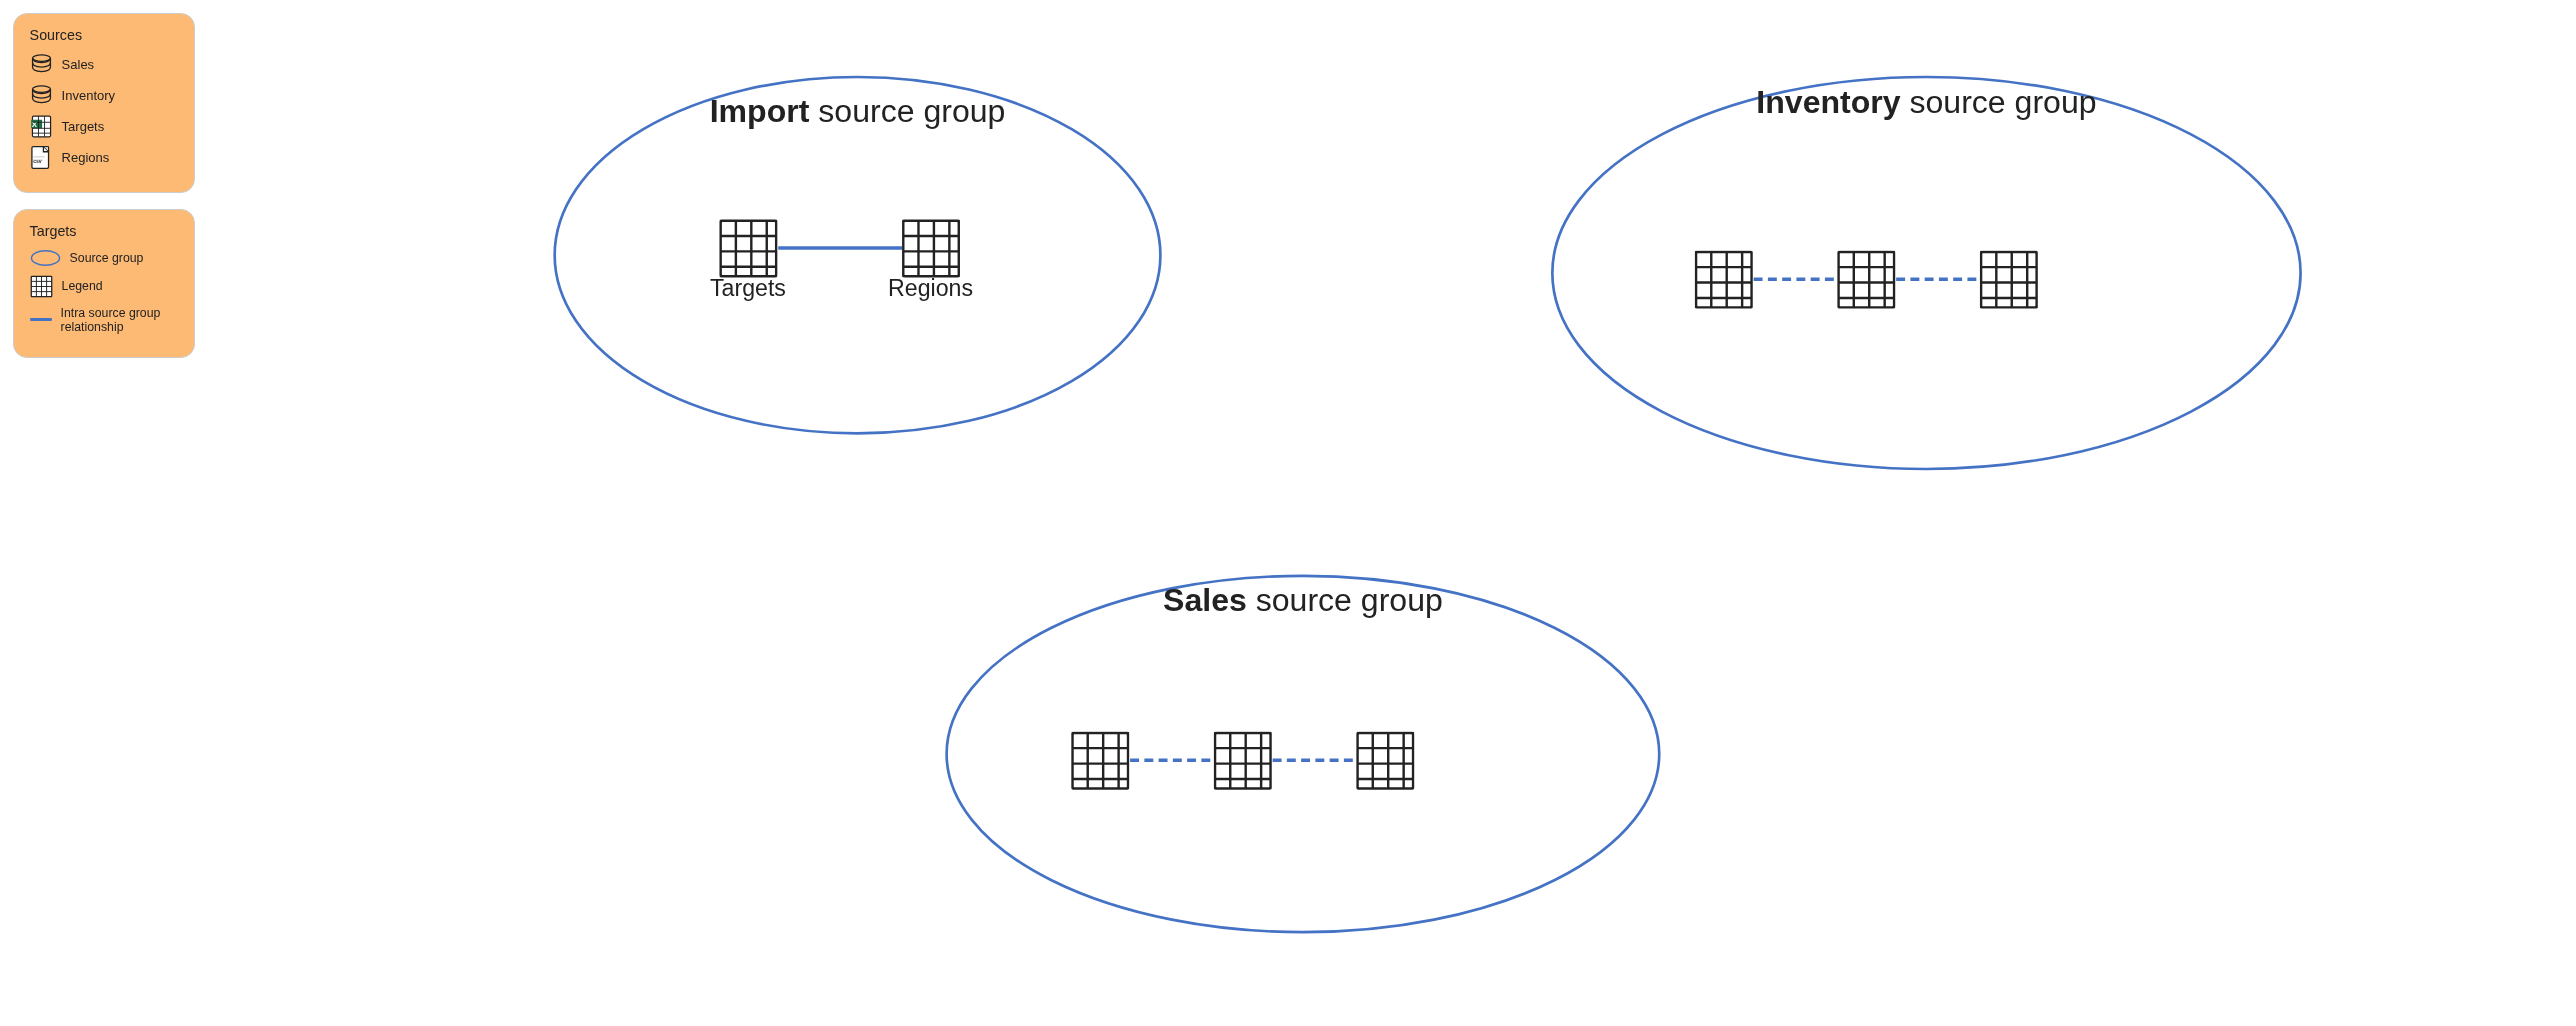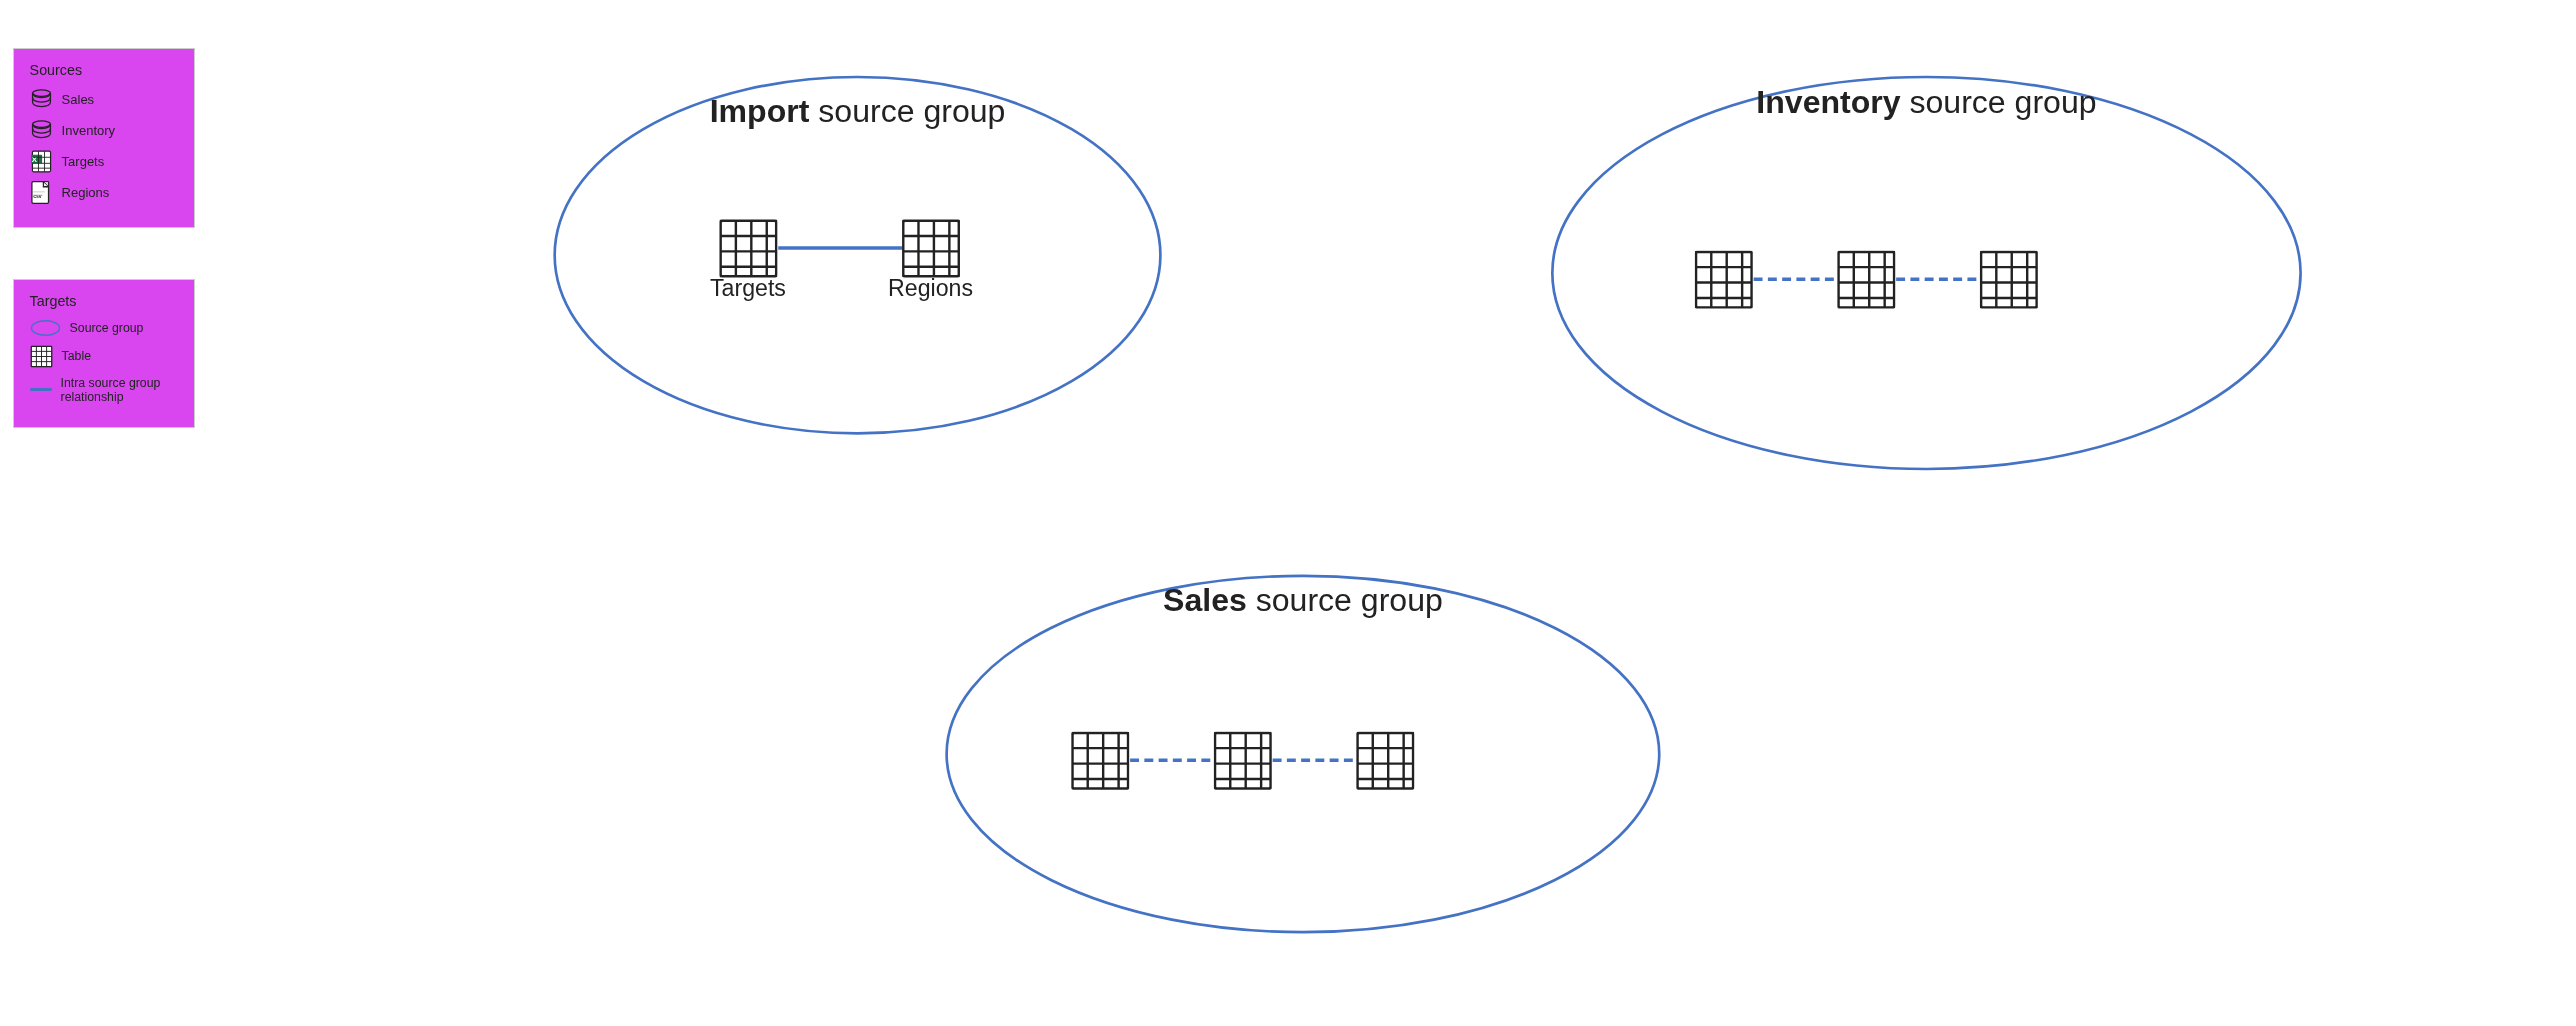--- a/index.html
+++ b/index.html
@@ -15,25 +15,24 @@
     .left-panel {
       width: 208px;
       min-width: 182px;
       padding: 13px;
       display: flex;
       flex-direction: column;
       gap: 15.6px;
     }
 
     .panel-box {
-      background: #d946ef;
+      background: #fdba74;
       border: 0.6px solid #ccc;
-      border-radius: 0;
+      border-radius: 14px;
       padding: 13px 15.6px 15.6px 15.6px;
-      margin-top: 35px;
     }
 
     .panel-title {
       font-size: 14.3px;
       font-weight: 400;
       margin-bottom: 10.4px;
       color: #222;
     }
 
     .source-item {
@@ -191,21 +190,21 @@
     <div class="legend-item">
       <svg width="23" height="23" viewBox="0 0 36 36">
         <rect x="2" y="2" width="32" height="32" rx="1" fill="white" stroke="#222" stroke-width="2"></rect>
         <line x1="2" y1="10" x2="34" y2="10" stroke="#222" stroke-width="1.5"></line>
         <line x1="2" y1="18" x2="34" y2="18" stroke="#222" stroke-width="1.5"></line>
         <line x1="2" y1="26" x2="34" y2="26" stroke="#222" stroke-width="1.5"></line>
         <line x1="10" y1="2" x2="10" y2="34" stroke="#222" stroke-width="1.5"></line>
         <line x1="18" y1="2" x2="18" y2="34" stroke="#222" stroke-width="1.5"></line>
         <line x1="26" y1="2" x2="26" y2="34" stroke="#222" stroke-width="1.5"></line>
       </svg>
-      <span class="legend-label">Table</span>
+      <span class="legend-label">Legend</span>
     </div>
 
     <div class="legend-item">
       <div class="legend-line"></div>
       <span class="legend-label">Intra source group relationship</span>
     </div>
   </div>
 
 </div>
 

